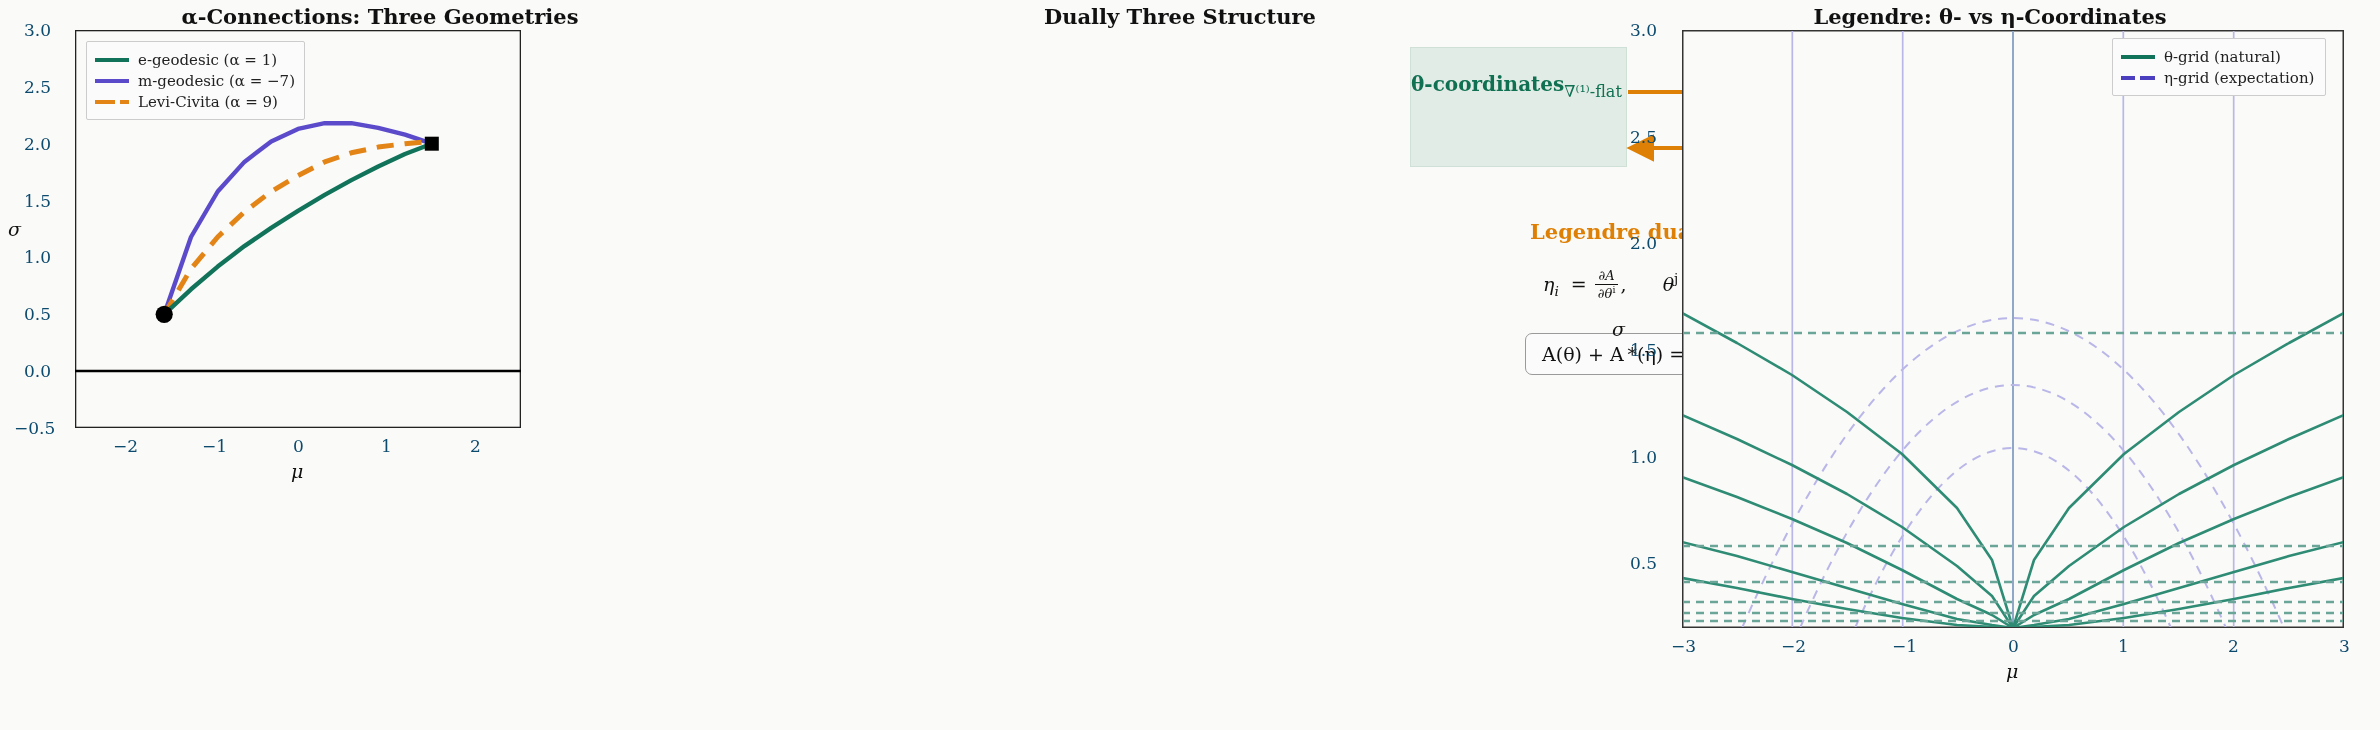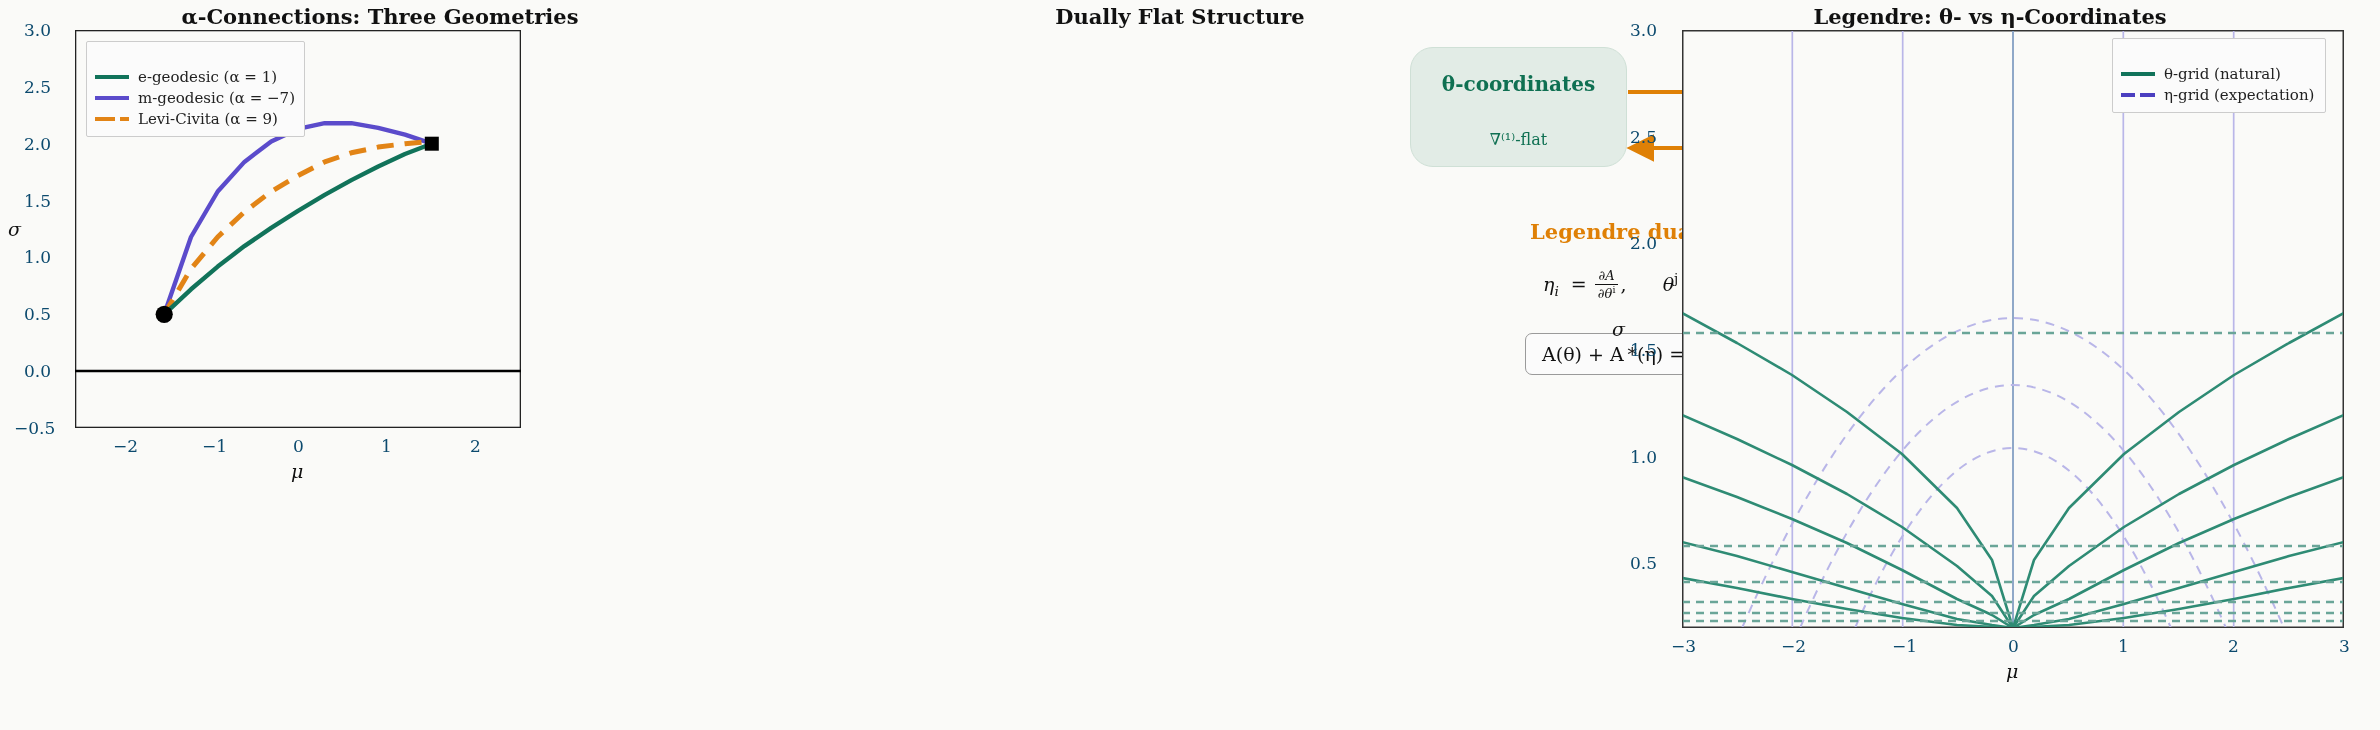--- a/index.html
+++ b/index.html
@@ -31,31 +31,31 @@
     position:absolute;color:#0c4a6e;font-size:17px;
     font-family:"DejaVu Serif", serif;white-space:nowrap;
   }
   .axis-name{
     position:absolute;color:#111111;font-size:19px;
     font-family:"DejaVu Serif", serif;font-style:italic;
   }
 
   .legend-box{
     position:absolute;background:#fbfbfb;border:1px solid #cccccc;
-    border-radius:2px;padding:24px 9px 7px 8px;
+    border-radius:2px;padding:7px 9px 7px 8px;
   }
   .legend-row{display:flex;align-items:center;height:21px;}
   .legend-swatch{width:34px;height:4px;margin-right:9px;flex:none;}
   .legend-text{font-size:15px;color:#222222;white-space:nowrap;
     font-family:"DejaVu Serif", serif;}
 
   
   .dbox{
-    position:absolute;display:flex;flex-direction:column;
-    align-items:center;justify-content:flex-start;border-radius:23px;
+    position:absolute;display:flex;flex-direction:row;
+    align-items:flex-start;justify-content:flex-start;
   }
   .dbox-title{font-size:20px;font-weight:bold;margin-top:24px;}
   .dbox-sub{font-size:16px;margin-top:34px;}
   #box-theta{
     left:650px;top:47px;width:215px;height:118px;
     background:#e2ece6;border:1.5px solid #cfe0d6;
   }
   #box-theta .dbox-title,#box-theta .dbox-sub{color:#0f7052;}
   #box-eta{
     left:1135px;top:47px;width:215px;height:118px;
@@ -144,21 +144,21 @@
     <div class="tick-label" style="left:202px;top:436px;">−1</div>
     <div class="tick-label" style="left:293px;top:436px;">0</div>
     <div class="tick-label" style="left:381px;top:436px;">1</div>
     <div class="tick-label" style="left:470px;top:436px;">2</div>
 
     <div class="axis-name" style="left:291px;top:460px;">μ</div>
     <div class="axis-name" style="left:8px;top:218px;">σ</div>
   </div>
 
   <div class="panel" id="panel-mid">
-    <div class="panel-title" id="title-mid">Dually Flat Structure</div>
+    <div class="panel-title" id="title-mid">Dually Three Structure</div>
 
     <div class="dbox" id="box-theta">
       <div class="dbox-title">θ-coordinates</div>
       <div class="dbox-sub">∇⁽¹⁾-flat</div>
     </div>
 
     <div class="dbox" id="box-eta">
       <div class="dbox-title">η-coordinates</div>
       <div class="dbox-sub">∇⁽⁻¹⁾-flat</div>
     </div>

